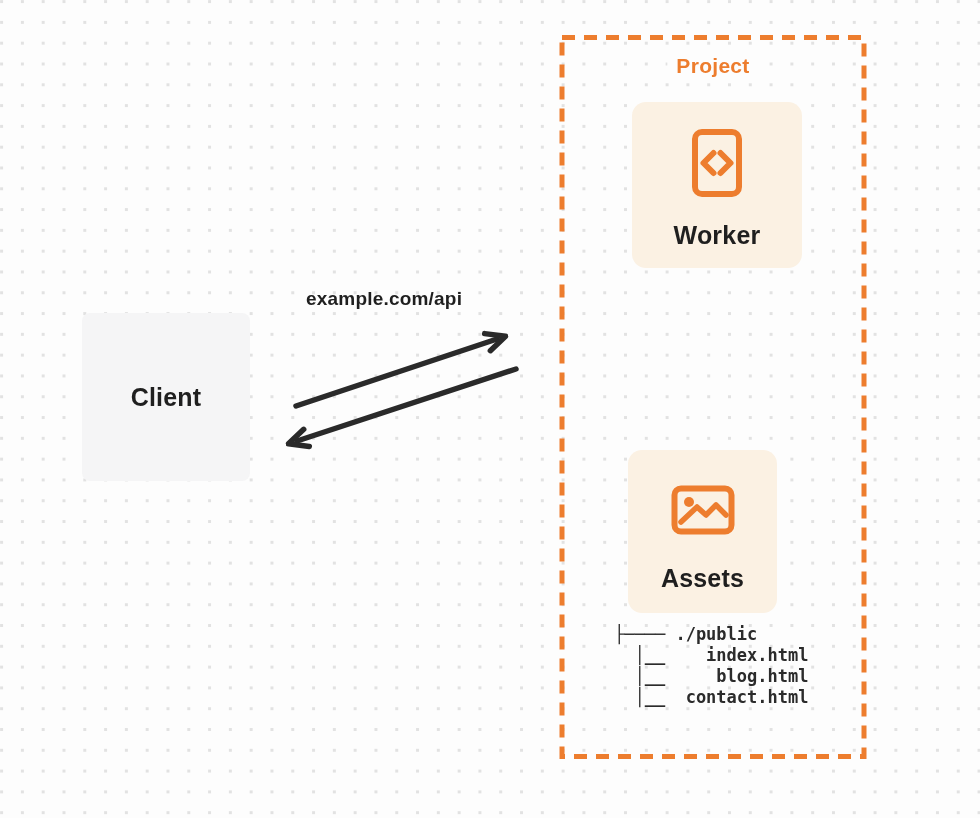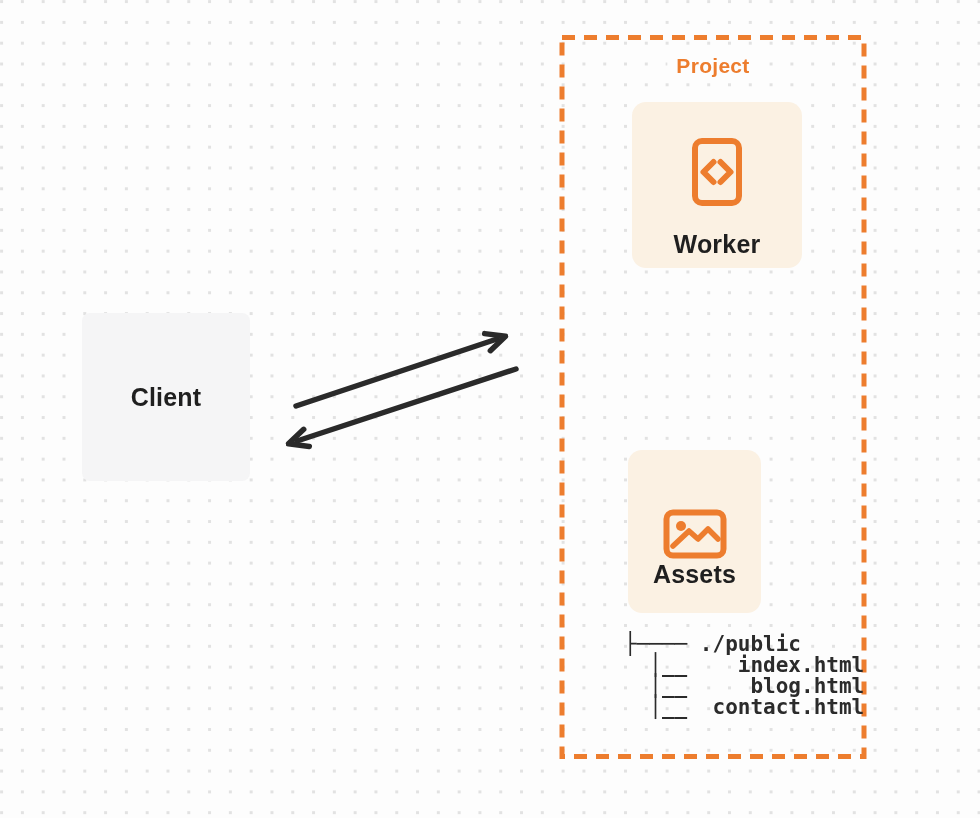--- a/index.html
+++ b/index.html
@@ -38,37 +38,37 @@
     left:82px;top:313px;width:168px;height:168px;
     background:var(--client-bg);border-radius:8px;
     justify-content:center;
     text-align:right;
   }
   .node-label{
     font-weight:bold;font-size:25px;color:var(--ink);
     line-height:30px;letter-spacing:0.2px;
   }
   .panel{
-    background:var(--panel);border-radius:14px;justify-content:center;
+    background:var(--panel);border-radius:14px;
   }
   .worker{left:632px;top:102px;width:170px;height:166px;padding-top:26px;gap:22px;}
-  .assets{left:628px;top:450px;width:133px;height:163px;padding-top:35px;}
+  .assets{left:628px;top:450px;width:149px;height:163px;padding-top:35px;gap:28px;}
   .route-label{
     position:absolute;left:306px;top:288px;
     font-weight:bold;font-size:19px;color:var(--ink);letter-spacing:0.2px;
   }
   .project-label{
     position:absolute;left:713px;top:23px;transform:translateX(-50%);
     font-weight:bold;font-size:21px;line-height:28px;color:var(--accent);
     background:var(--bg);padding:0 9px;letter-spacing:0.3px;margin-top:29px;
   }
   .tree{
-    position:absolute;left:608px;top:618px;margin:16px;
+    position:absolute;left:608px;top:618px;margin:6px;
     font-family:"DejaVu Sans Mono",monospace;
-    font-size:21px;line-height:21px;font-weight:bold;
+    font-size:17px;line-height:21px;font-weight:bold;
     color:var(--tree-ink);
   }
   .icon-stroke{stroke:var(--accent);fill:none;}
   .icon-fill{fill:var(--accent);}
 </style>
 </head>
 <body>
 
 <div class="canvas">
 
@@ -82,20 +82,21 @@
     <rect class="dashed-rect" x="562" y="37.5" width="302" height="719"></rect>
 
     <line class="conn" x1="296" y1="406" x2="497" y2="339" marker-end="url(#ah)"></line>
     <line class="conn" x1="516" y1="369" x2="297" y2="441" marker-end="url(#ah)"></line>
   </svg>
 
   <div class="node client">
     <span class="node-label">Client</span>
   </div>
 
+  <div class="route-label">example.com/api</div>
 
   <div class="project-label">Project</div>
 
   <div class="node panel worker">
     <svg width="52" height="70" viewBox="0 0 52 70">
       <rect class="icon-stroke" x="4" y="4" width="44" height="62" rx="7" stroke-width="6"></rect>
       <path class="icon-stroke" d="M22.5,25 L12.5,35 L22.5,45" stroke-width="6" stroke-linecap="round" stroke-linejoin="round"></path>
       <path class="icon-stroke" d="M29.5,25 L39.5,35 L29.5,45" stroke-width="6" stroke-linecap="round" stroke-linejoin="round"></path>
     </svg>
     <span class="node-label">Worker</span>

